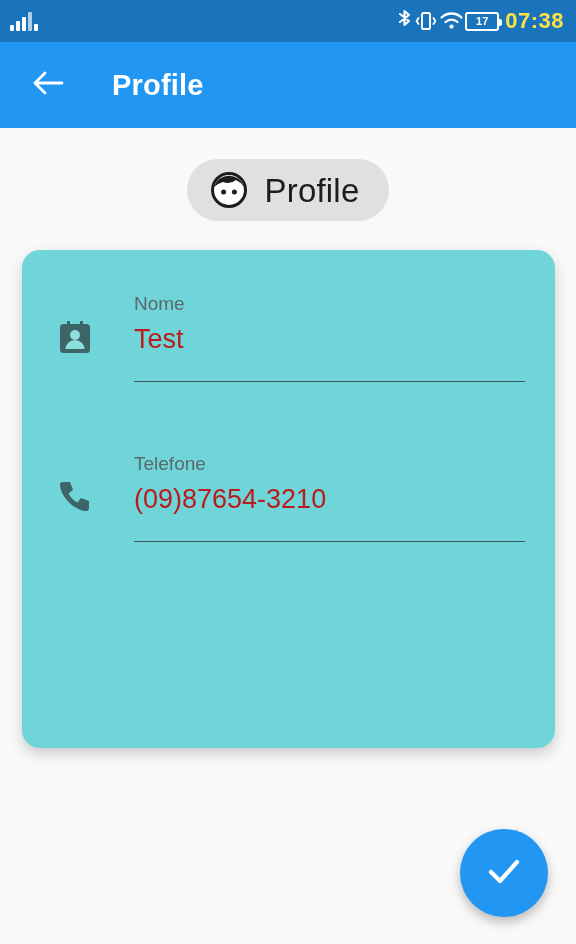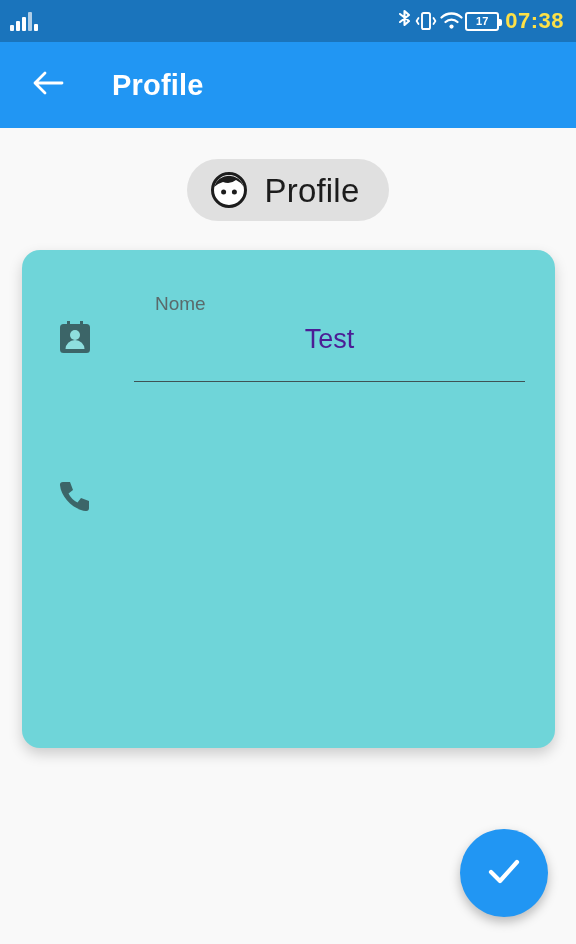--- a/index.html
+++ b/index.html
@@ -161,28 +161,26 @@
     flex: 1;
     margin-left: 36px;
     display: flex;
     flex-direction: column;
   }
   .field-label {
     font-size: 19px;
     color: #5a6a6b;
     margin-bottom: 4px;
     line-height: 1.3;
-    margin-left: 21px;
   }
   .field-value {
     font-size: 27px;
-    color: #4c1d95;
+    color: #b91c1c;
     line-height: 1.35;
     min-height: 38px;
-    text-align: center;
   }
   .field-underline {
     margin-top: 22px;
     height: 1px;
     background: #3e5355;
   }
 
   
   .fab {
     position: absolute;
@@ -287,20 +285,25 @@
     </div>
   </div>
 
   <div class="field">
     <div class="field-icon">
       <svg width="36" height="38" viewBox="0 0 36 38">
         <path d="M6 4 h7 l3 8 l-4.5 3.5 a20 20 0 0 0 9 9 l3.5 -4.5 l8 3 v7 a3 3 0 0 1 -3.3 3
                  C17 32 4 19.5 3 7.3 A3 3 0 0 1 6 4 z" fill="#3c6568"></path>
       </svg>
     </div>
+    <div class="field-body">
+      <div class="field-label">Telefone</div>
+      <div class="field-value">(09)87654-3210</div>
+      <div class="field-underline"></div>
+    </div>
   </div>
 
 
 </div>
 
 <div class="fab">
   <span>
     <svg width="46" height="46" viewBox="0 0 46 46">
       <path d="M10 24 L19 33 L36 14" fill="none" stroke="#ffffff" stroke-width="4.2" stroke-linecap="round" stroke-linejoin="round"></path>
     </svg>

